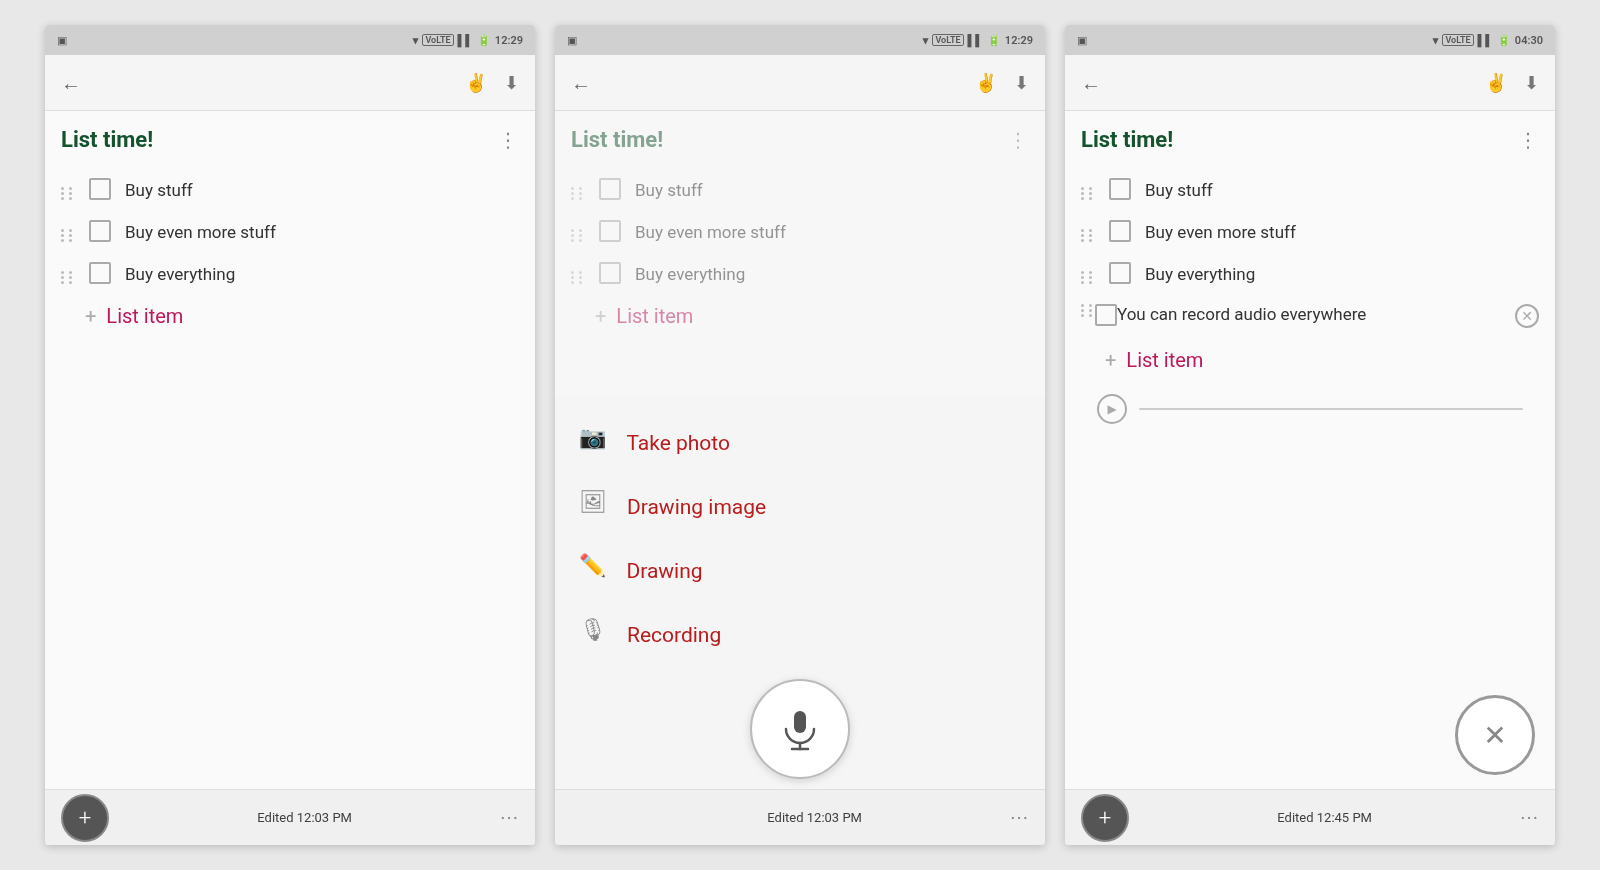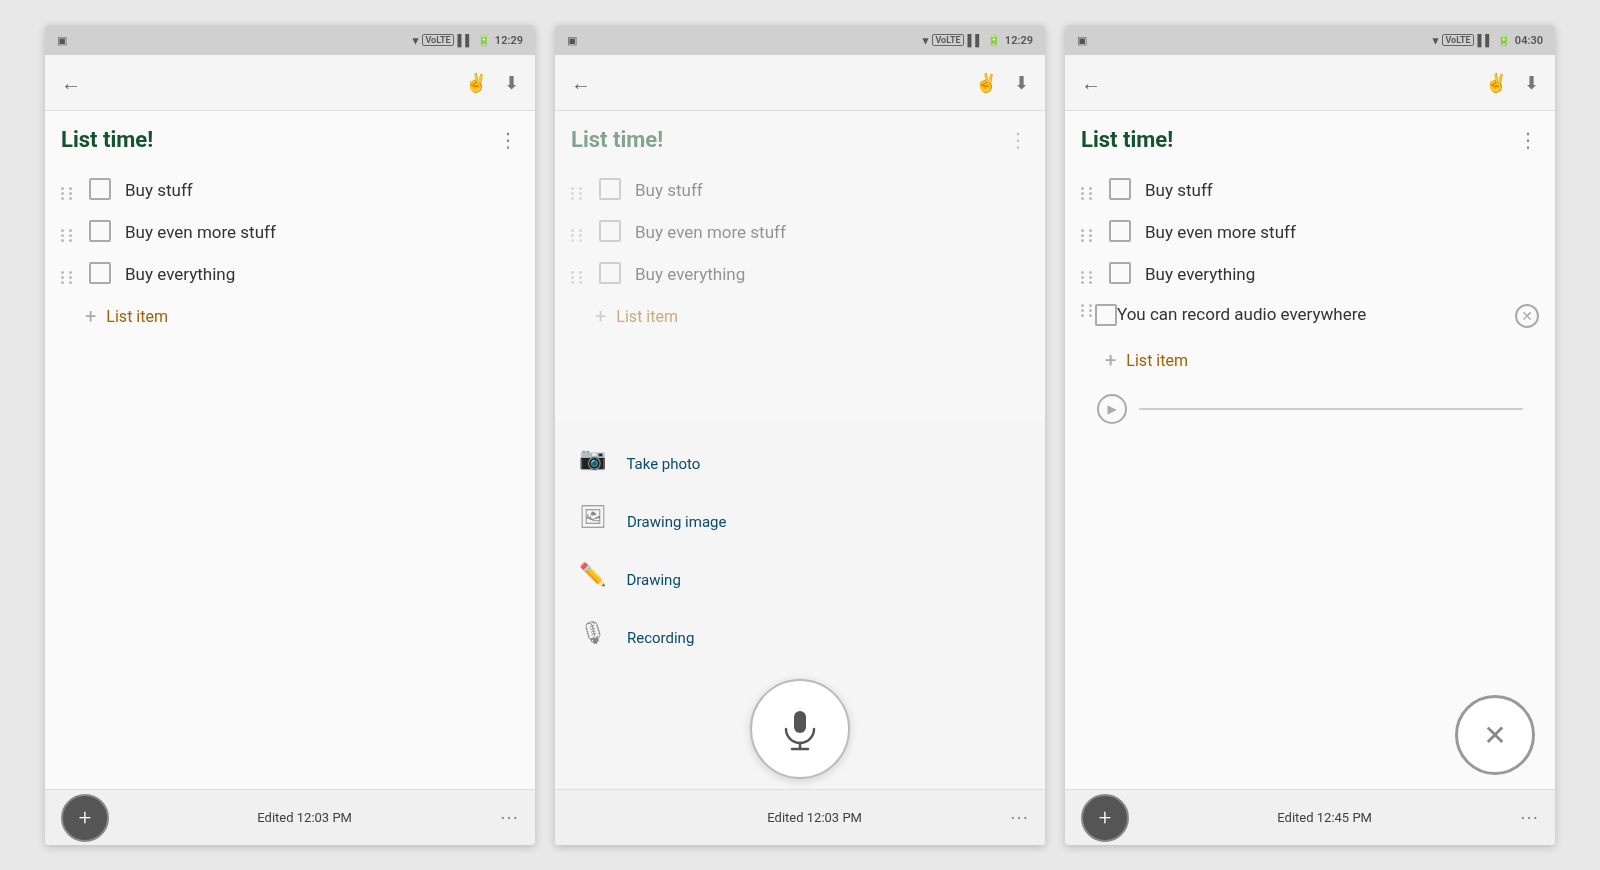--- a/index.html
+++ b/index.html
@@ -134,22 +134,22 @@
       align-items: center;
       gap: 10px;
       padding: 10px 0;
       padding-left: 24px;
     }
     .add-icon {
       font-size: 20px;
       color: #aaa;
     }
     .add-text {
-      font-size: 16px;
-      color: #a16207;
+      font-size: 20px;
+      color: #be185d;
     }
     
     .bottom-bar {
       height: 56px;
       background: #f0f0f0;
       border-top: 1px solid #ddd;
       display: flex;
       align-items: center;
       justify-content: space-between;
       padding: 0 16px;
@@ -185,22 +185,22 @@
       display: flex;
       align-items: center;
       gap: 20px;
       padding: 14px 24px;
     }
     .menu-icon {
       font-size: 22px;
       color: #888;
     }
     .menu-text {
-      font-size: 15px;
-      color: #0c4a6e;
+      font-size: 21px;
+      color: #b91c1c;
       margin-top: 12px;
     }
     .mic-fab {
       width: 100px;
       height: 100px;
       border-radius: 50%;
       border: 2px solid #bbb;
       background: white;
       display: flex;
       align-items: center;

